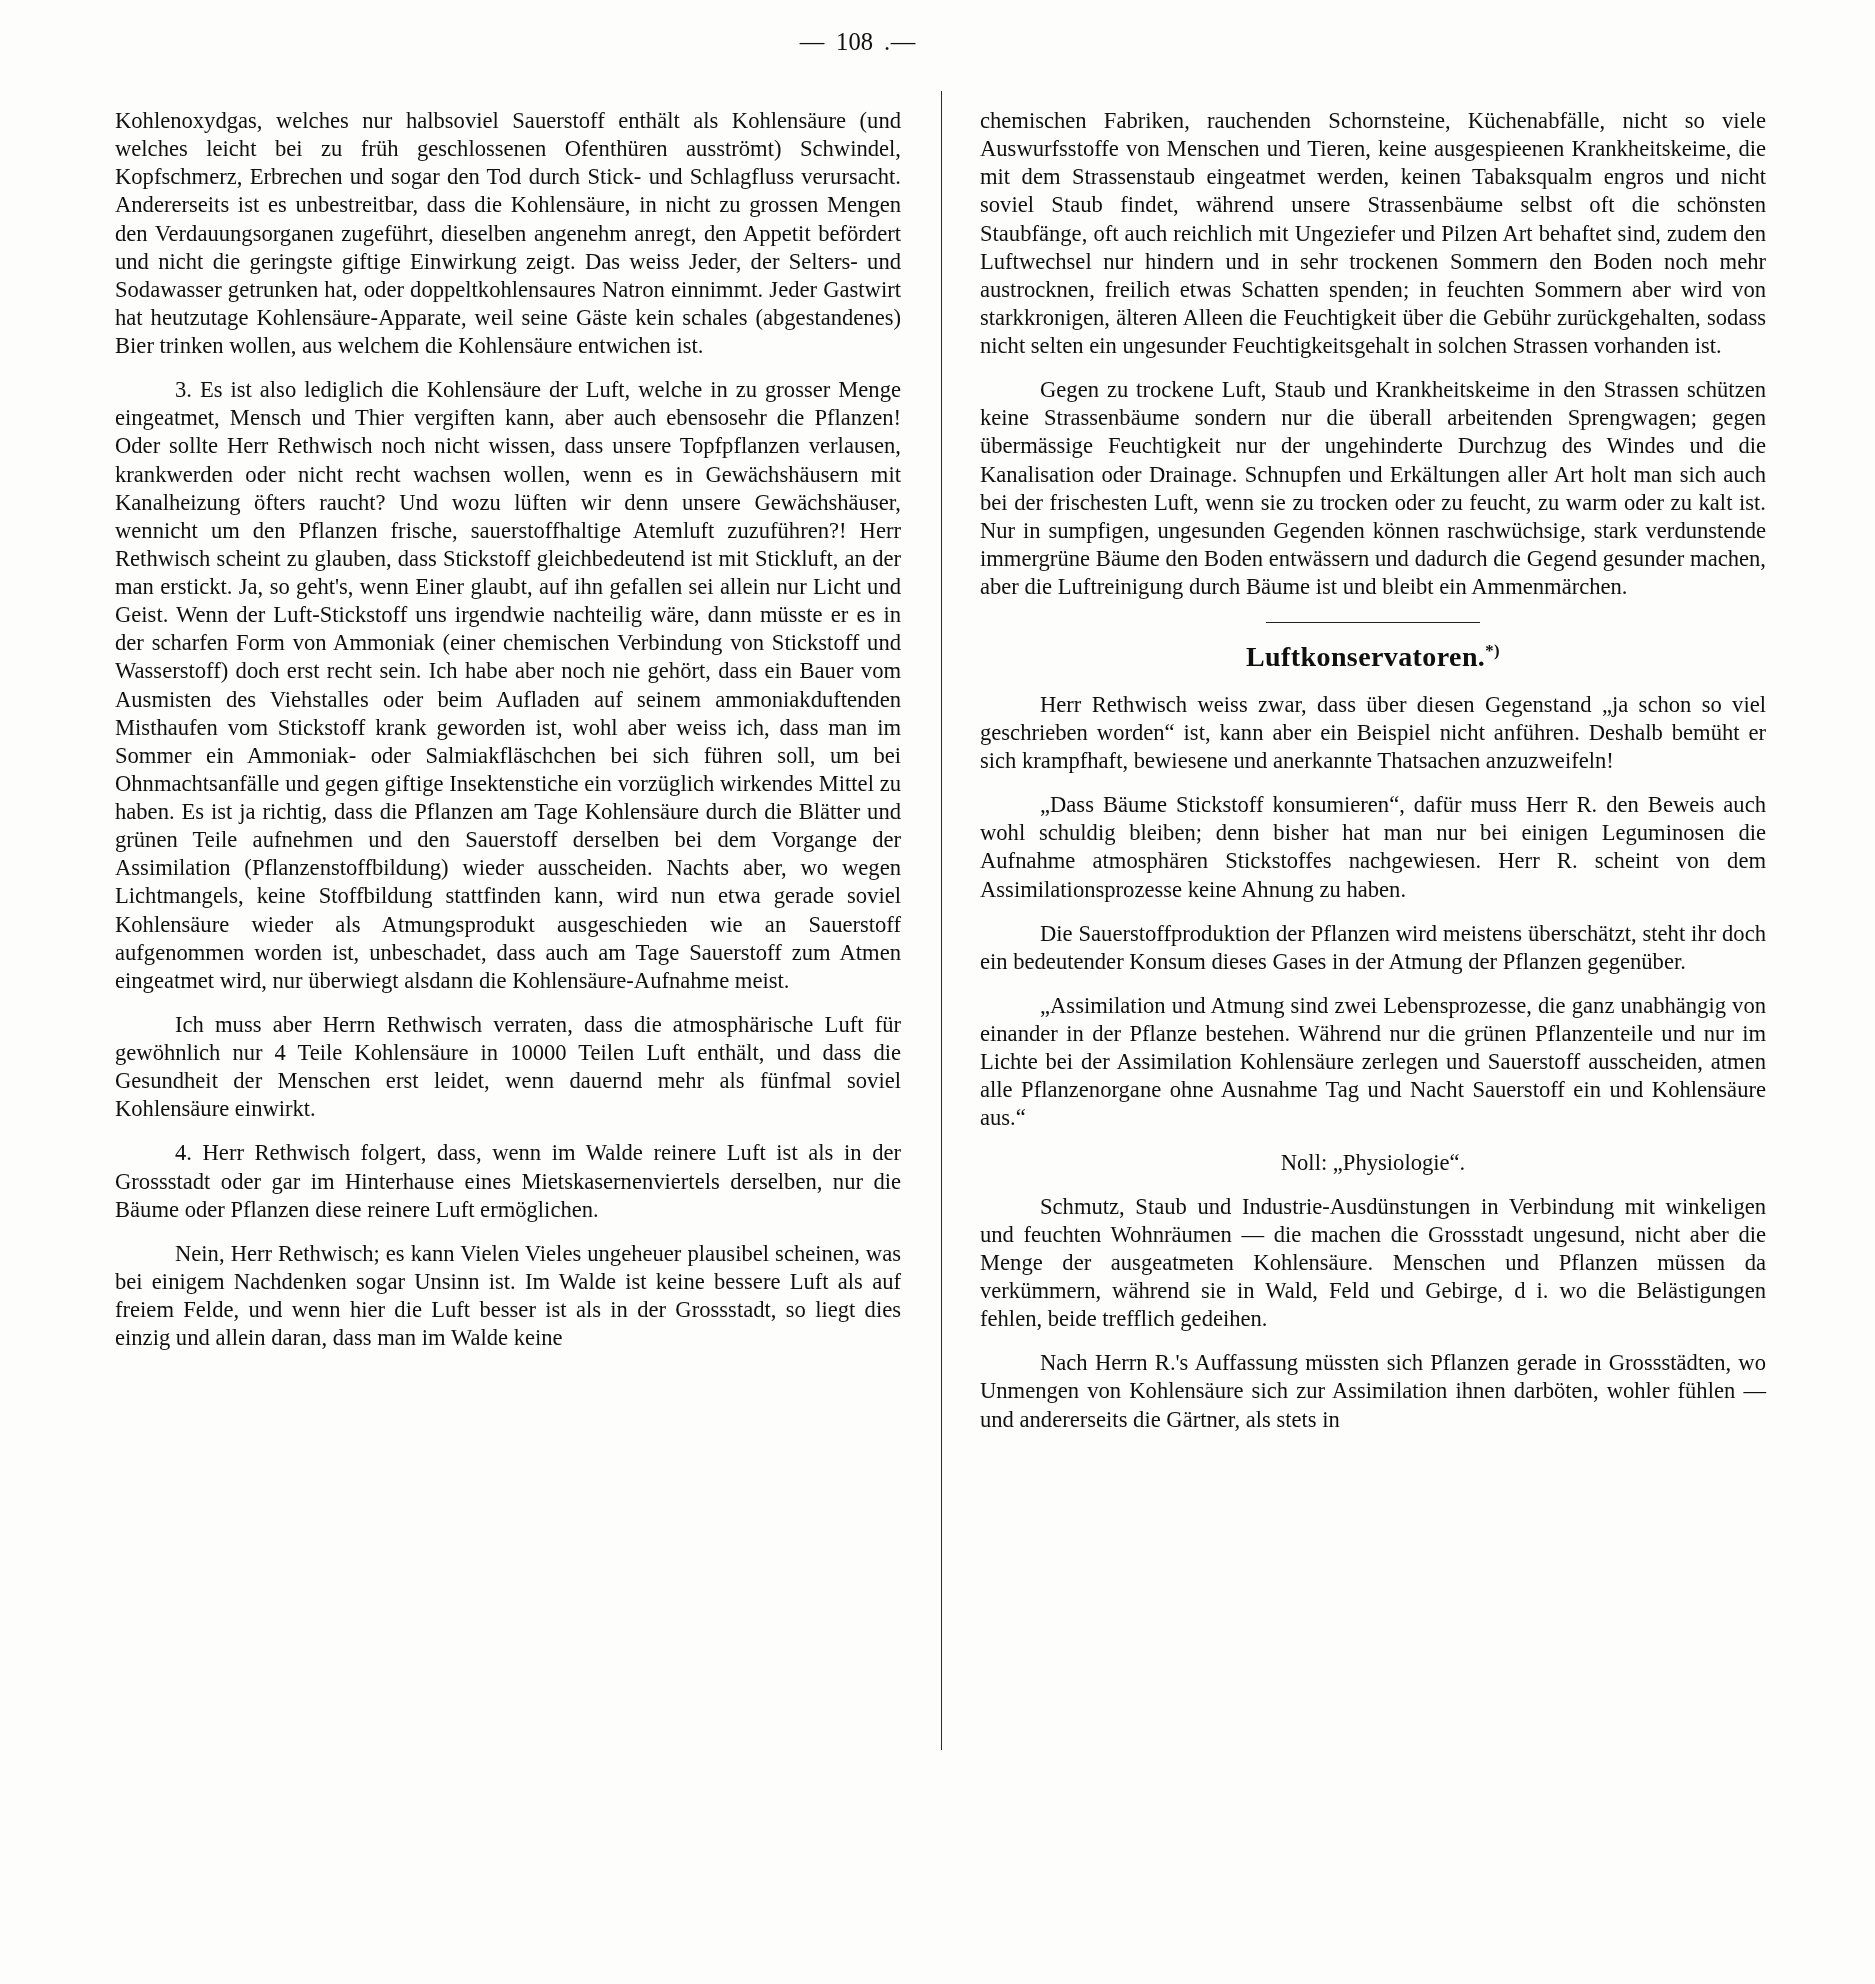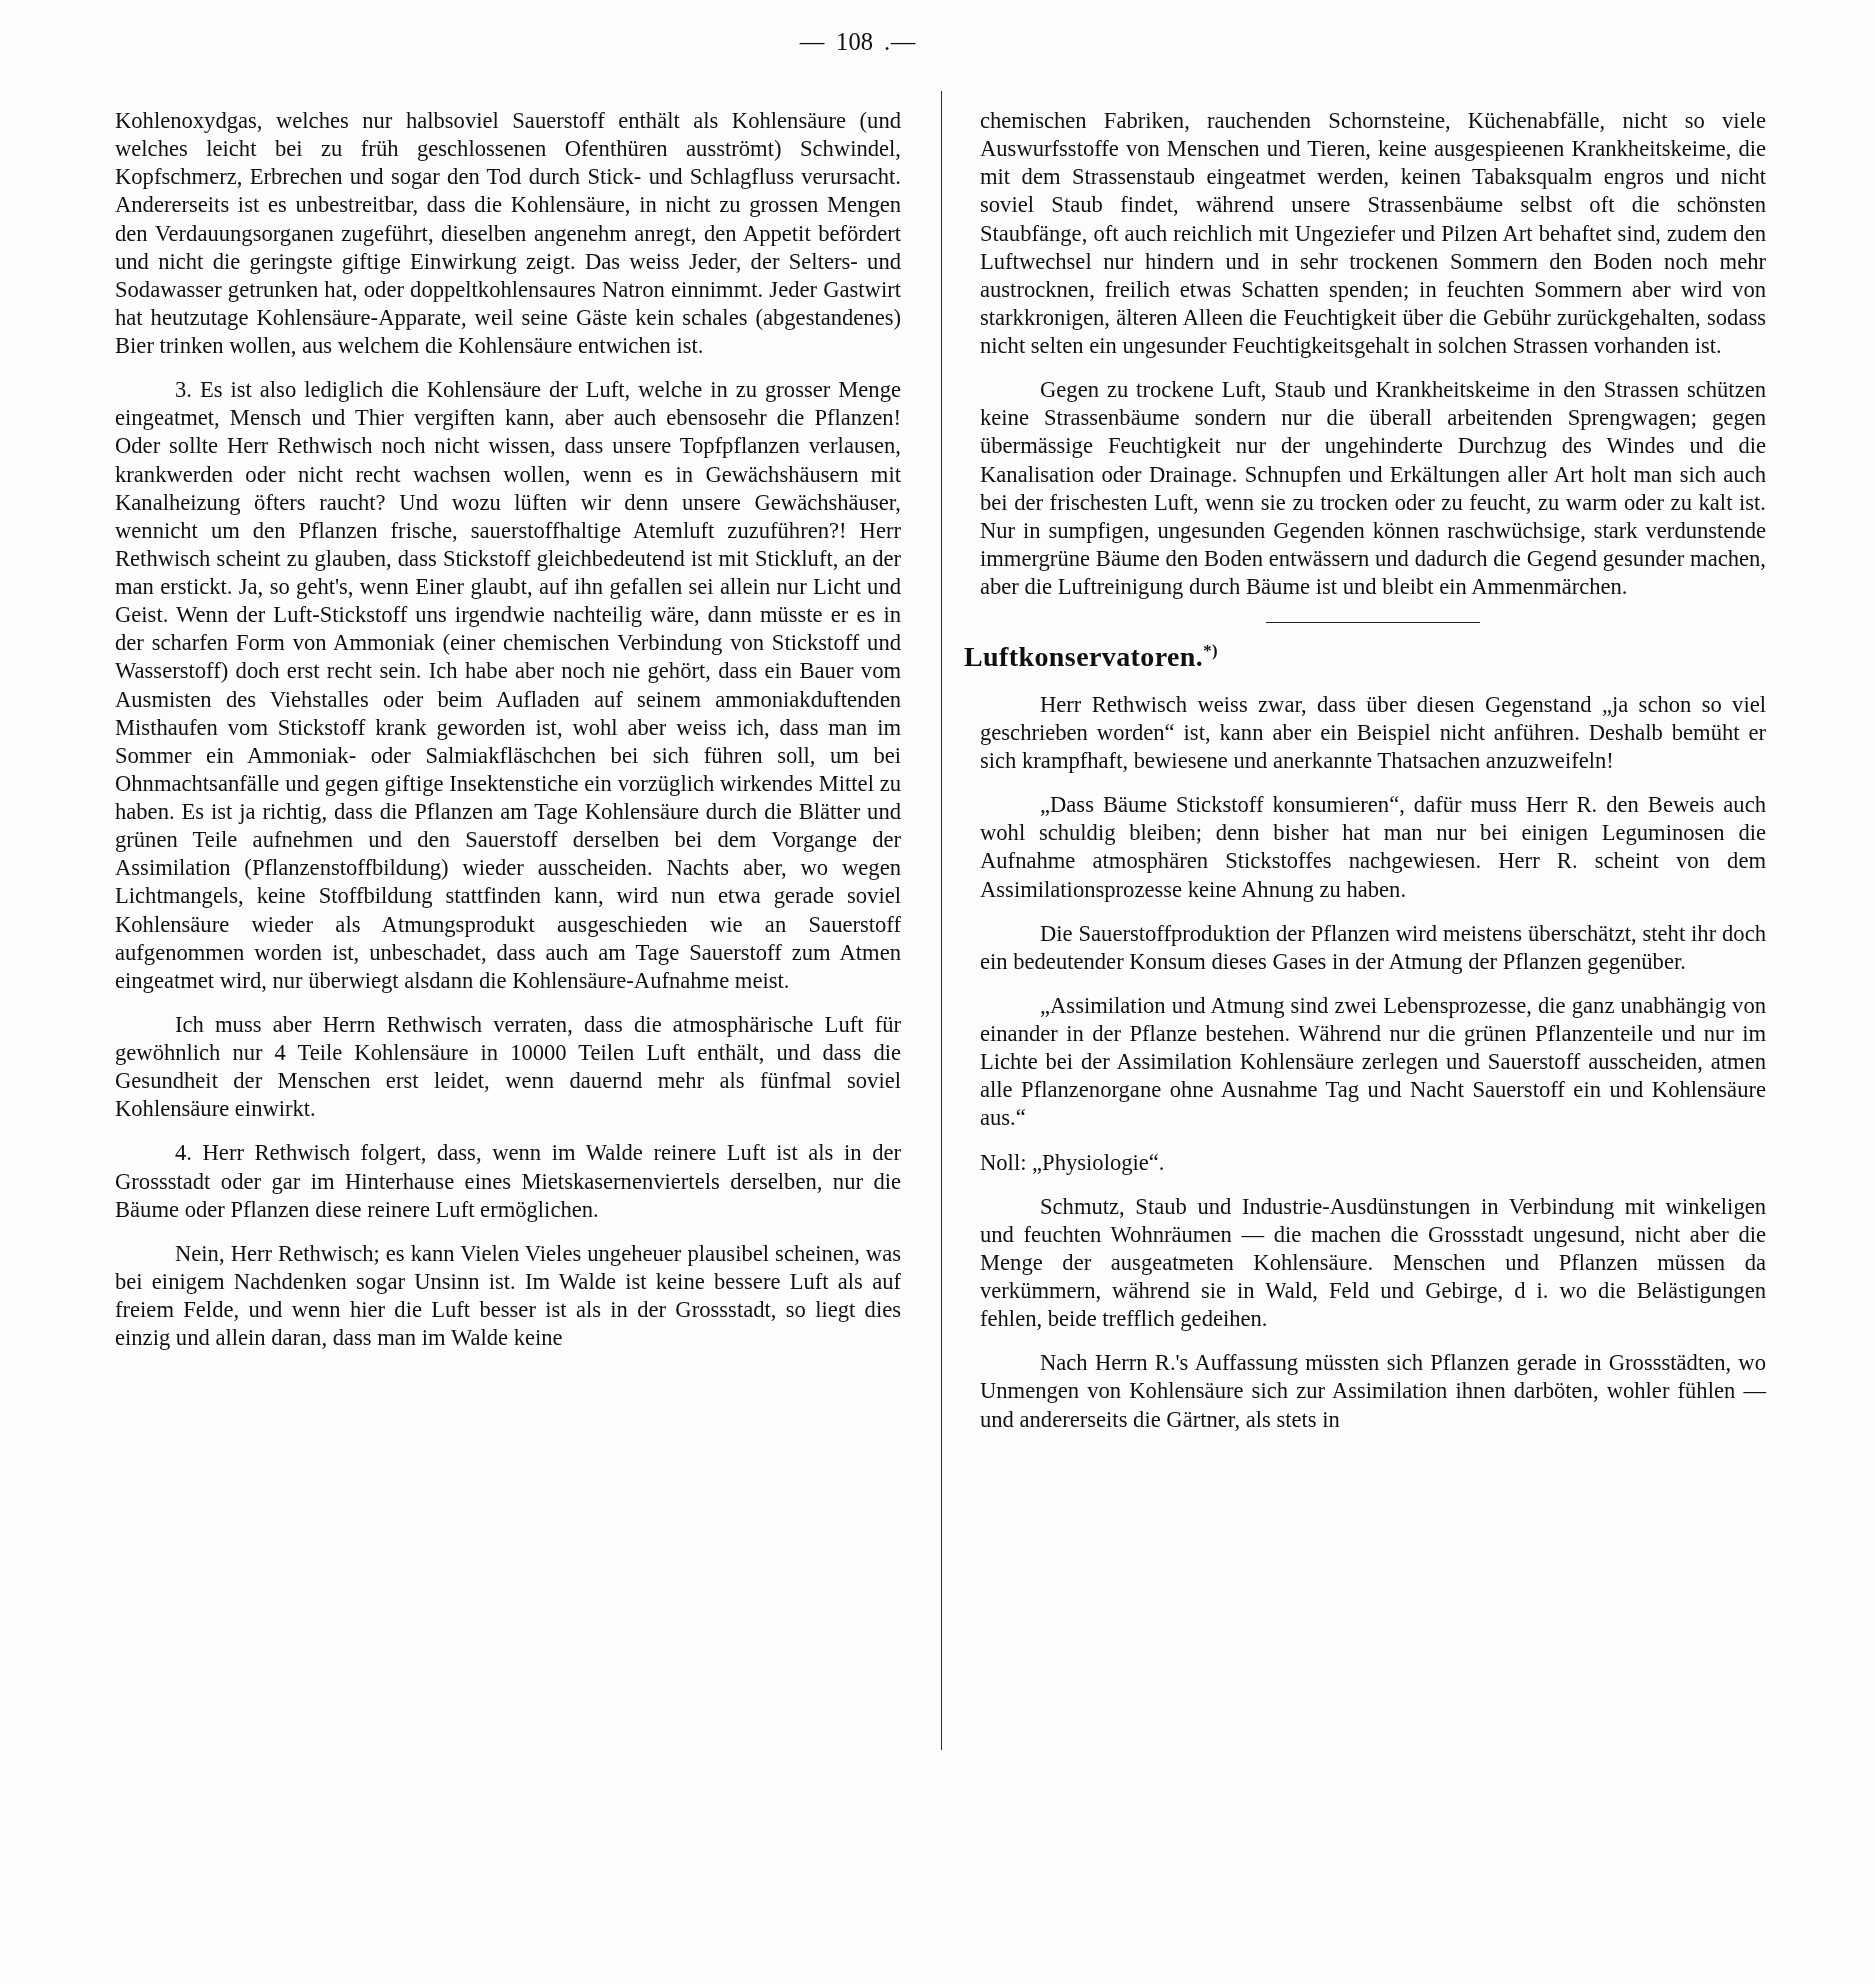--- a/index.html
+++ b/index.html
@@ -71,32 +71,33 @@
   }
   p.noindent { text-indent: 0; }
   
   .rule-short {
     width: 214px;
     height: 1.6px;
     background: #222;
     margin: 20.6px auto 16.7px auto;
   }
   .section-title {
+    text-align: center;
     font-size: 28px;
     font-weight: bold;
     margin-bottom: 10.3px;
     letter-spacing: 0.4px;
   }
   .section-title sup {
     font-size: 16.7px;
     vertical-align: super;
     font-weight: bold;
   }
   .right-line {
-    text-align: left;
+    text-align: center;
     text-indent: 0;
   }
 </style>
 </head>
 <body>
 
 <div class="page">
 
   <div class="page-header">
     <span>—</span>

